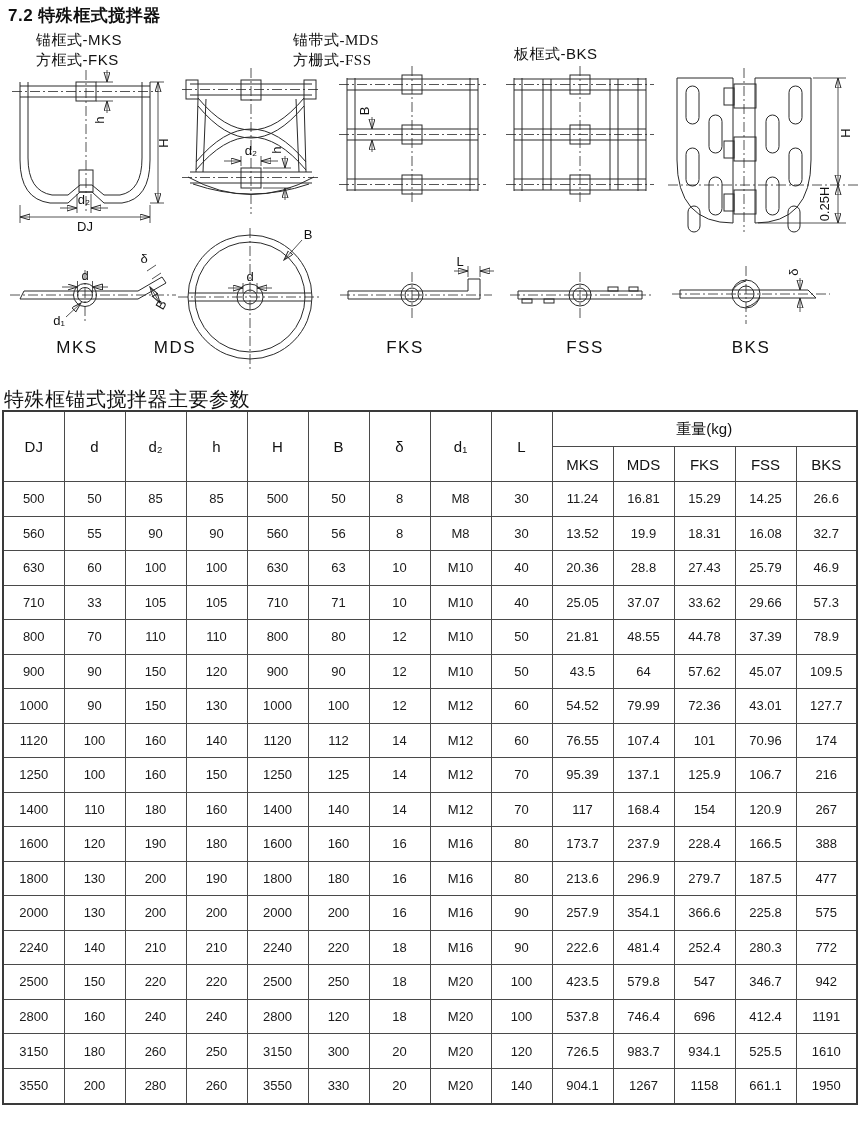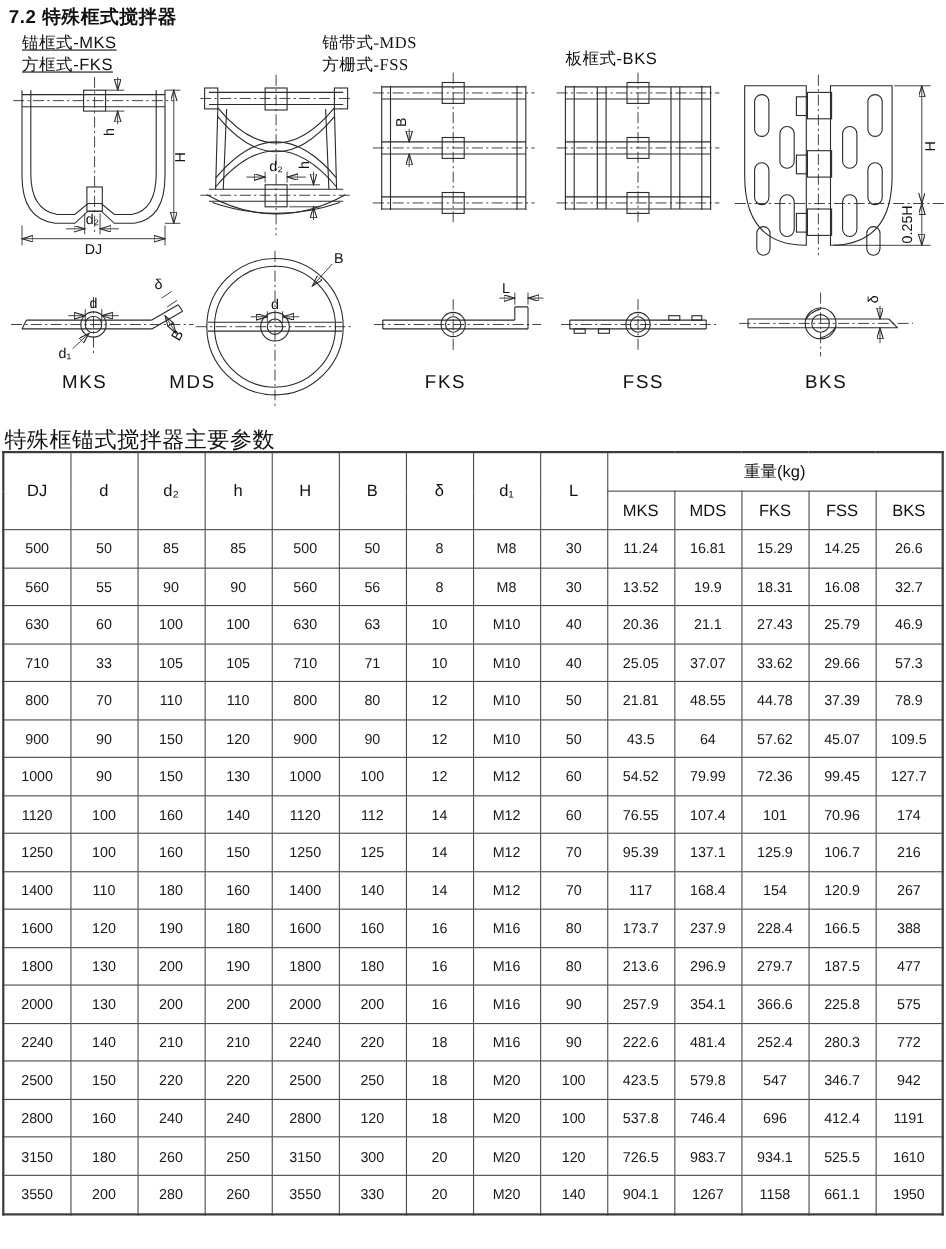--- a/index.html
+++ b/index.html
@@ -6,21 +6,21 @@
   body{
     width:860px;height:1135px;position:relative;background:#ffffff;
     font-family:"Liberation Sans","DejaVu Sans",sans-serif;color:#111;
     overflow:hidden;
   }
   .section-title{
     position:absolute;left:8px;top:4px;
     font-size:17px;font-weight:bold;letter-spacing:.5px;
   }
   .group-label{position:absolute;font-size:15px;line-height:20px;letter-spacing:.5px;}
-  .gl-1{left:20px;top:30px;text-decoration:underline;}
+  .gl-1{left:36px;top:30px;}
   .gl-2{left:293px;top:30px;font-family:Liberation Serif, serif;}
   .gl-3{left:514px;top:44px;}
   .drawings-svg{position:absolute;left:0;top:0;}
   .drawings-svg path,.drawings-svg line,.drawings-svg rect,.drawings-svg circle,.drawings-svg ellipse{
     fill:none;stroke:#2a2a2a;stroke-width:1;
   }
   .drawings-svg .cl{stroke-dasharray:10 3 2 3;stroke-width:.8;}
   .drawings-svg .dim{stroke-width:.8;}
   .drawings-svg text{fill:#111;font-size:13px;stroke:none;font-family:"Liberation Sans","DejaVu Sans",sans-serif;}
   .drawings-svg text.viewlab{font-size:17px;letter-spacing:1.5px;}
@@ -397,21 +397,21 @@
         <td>630</td>
         <td>60</td>
         <td>100</td>
         <td>100</td>
         <td>630</td>
         <td>63</td>
         <td>10</td>
         <td>M10</td>
         <td>40</td>
         <td>20.36</td>
-        <td>21.1</td>
+        <td>28.8</td>
         <td>27.43</td>
         <td>25.79</td>
         <td>46.9</td>
       </tr>
       <tr>
         <td>710</td>
         <td>33</td>
         <td>105</td>
         <td>105</td>
         <td>710</td>
@@ -463,21 +463,21 @@
         <td>150</td>
         <td>130</td>
         <td>1000</td>
         <td>100</td>
         <td>12</td>
         <td>M12</td>
         <td>60</td>
         <td>54.52</td>
         <td>79.99</td>
         <td>72.36</td>
-        <td>99.45</td>
+        <td>43.01</td>
         <td>127.7</td>
       </tr>
       <tr>
         <td>1120</td>
         <td>100</td>
         <td>160</td>
         <td>140</td>
         <td>1120</td>
         <td>112</td>
         <td>14</td>

